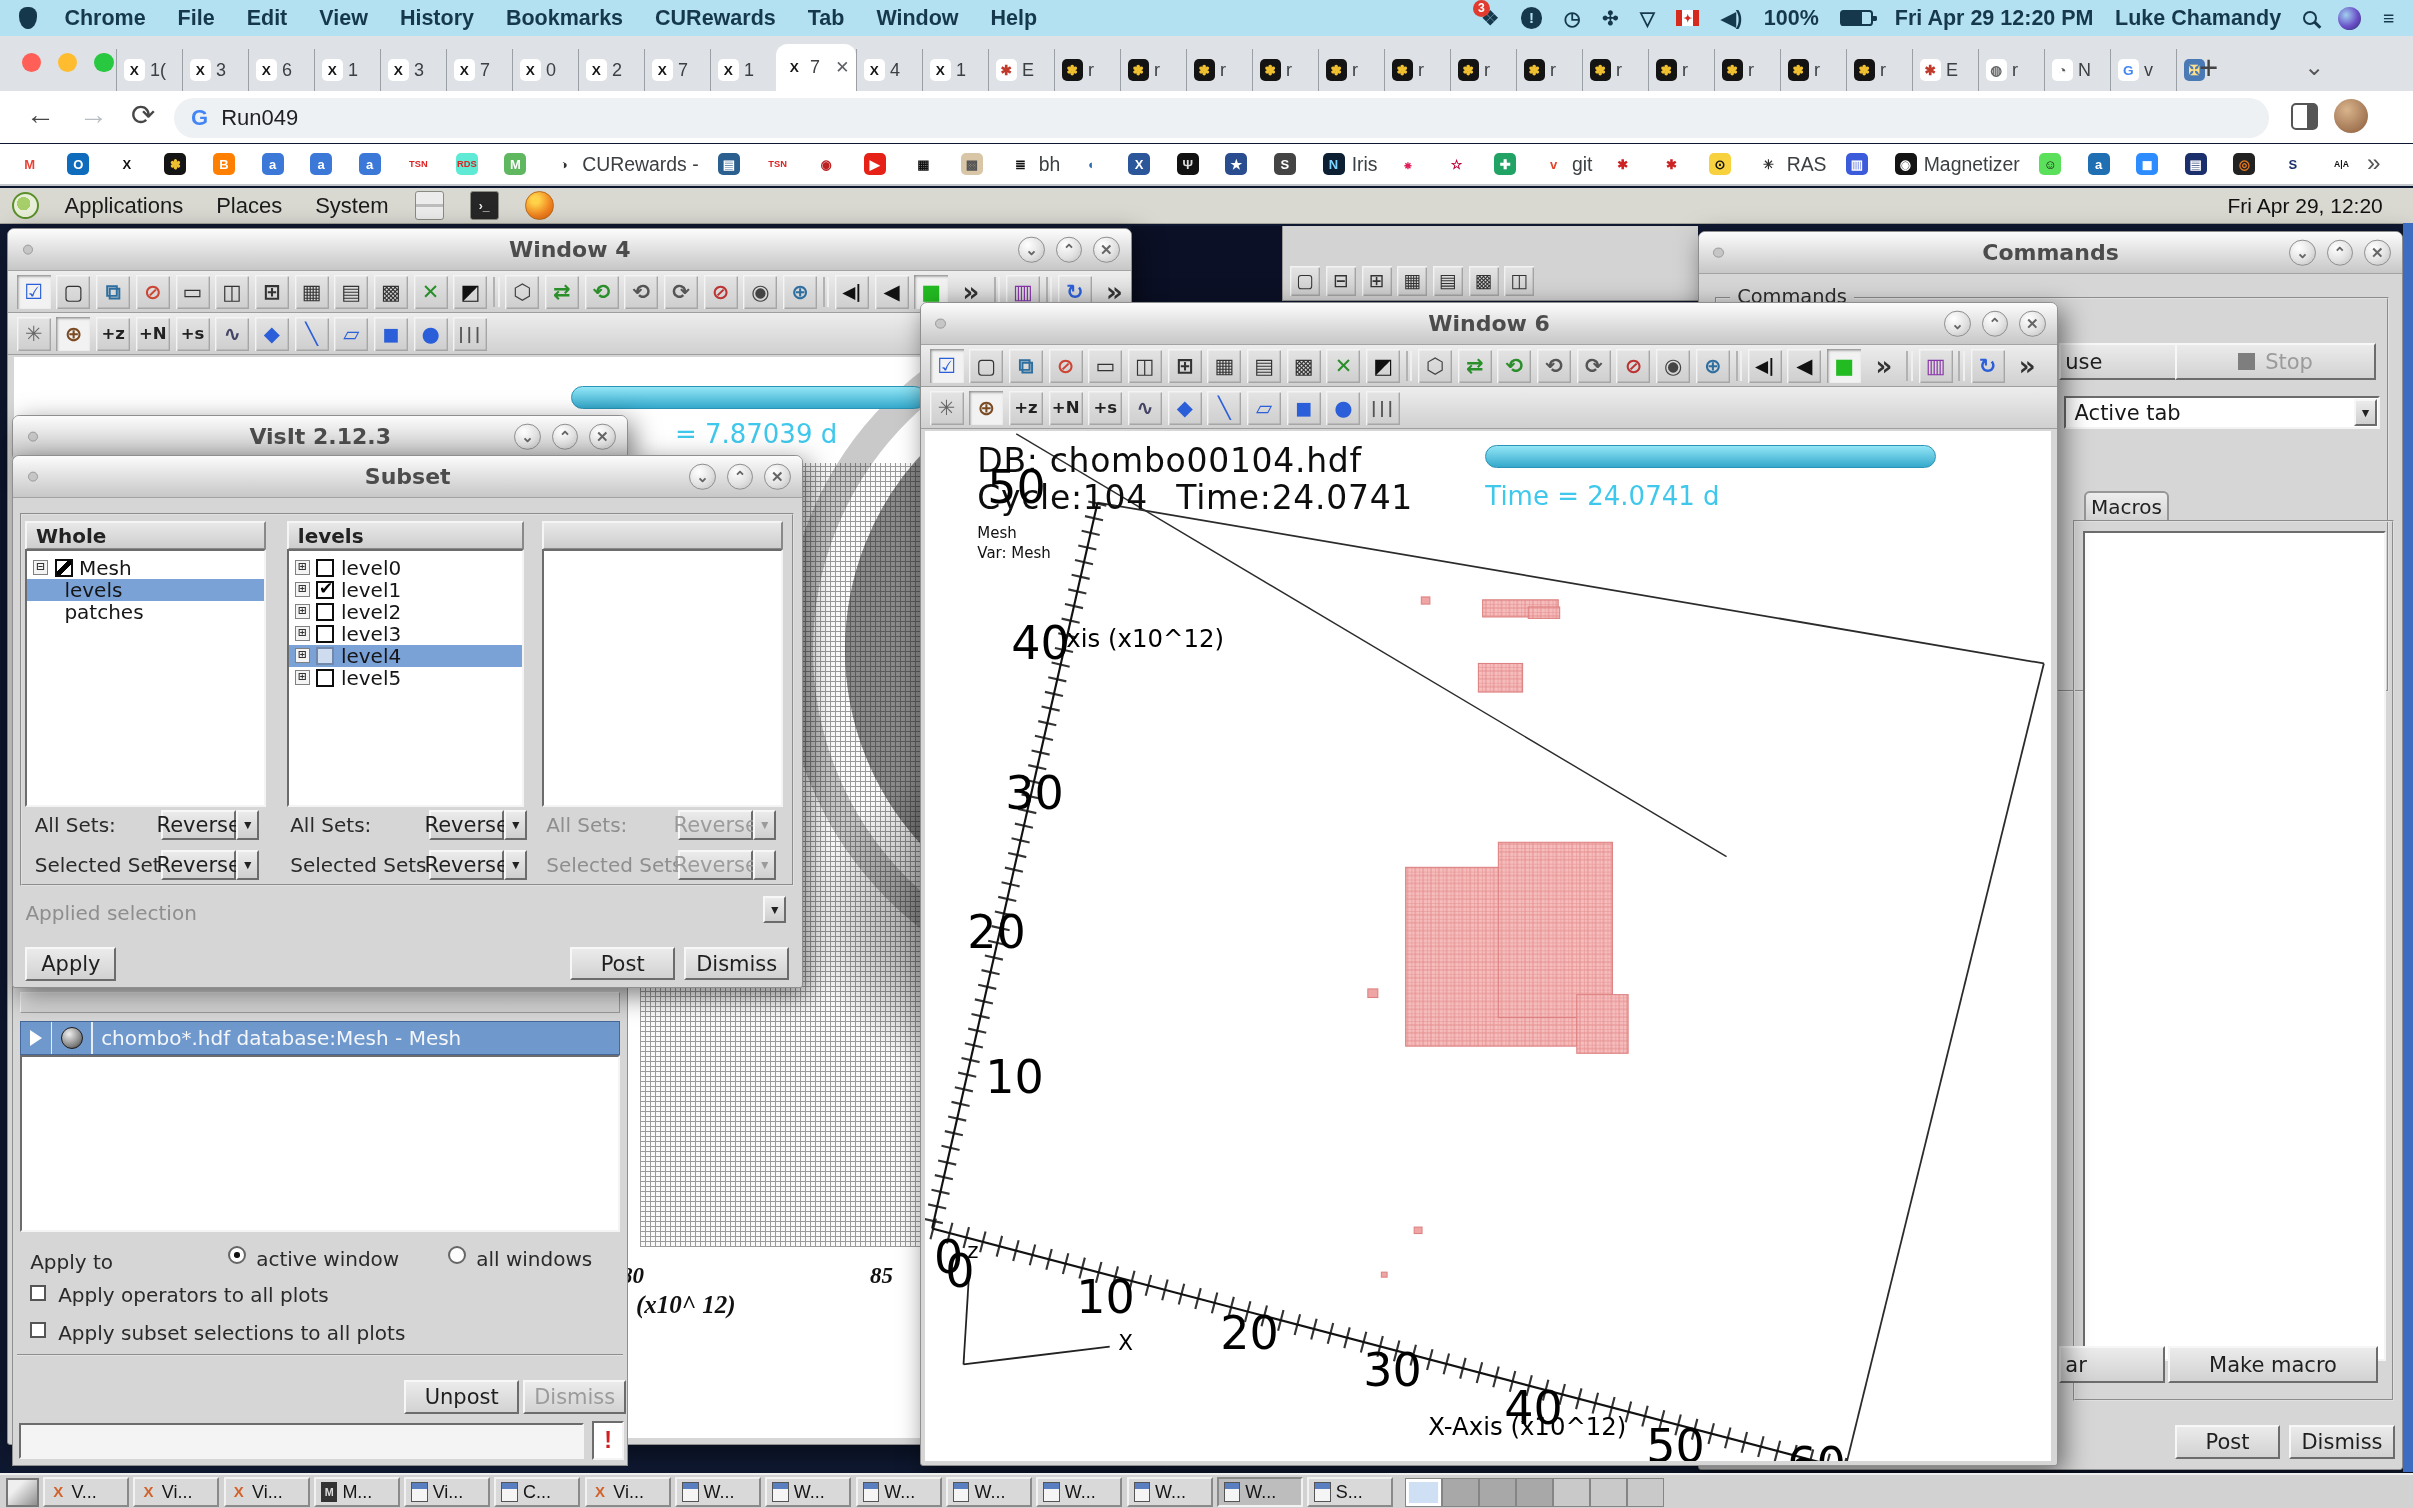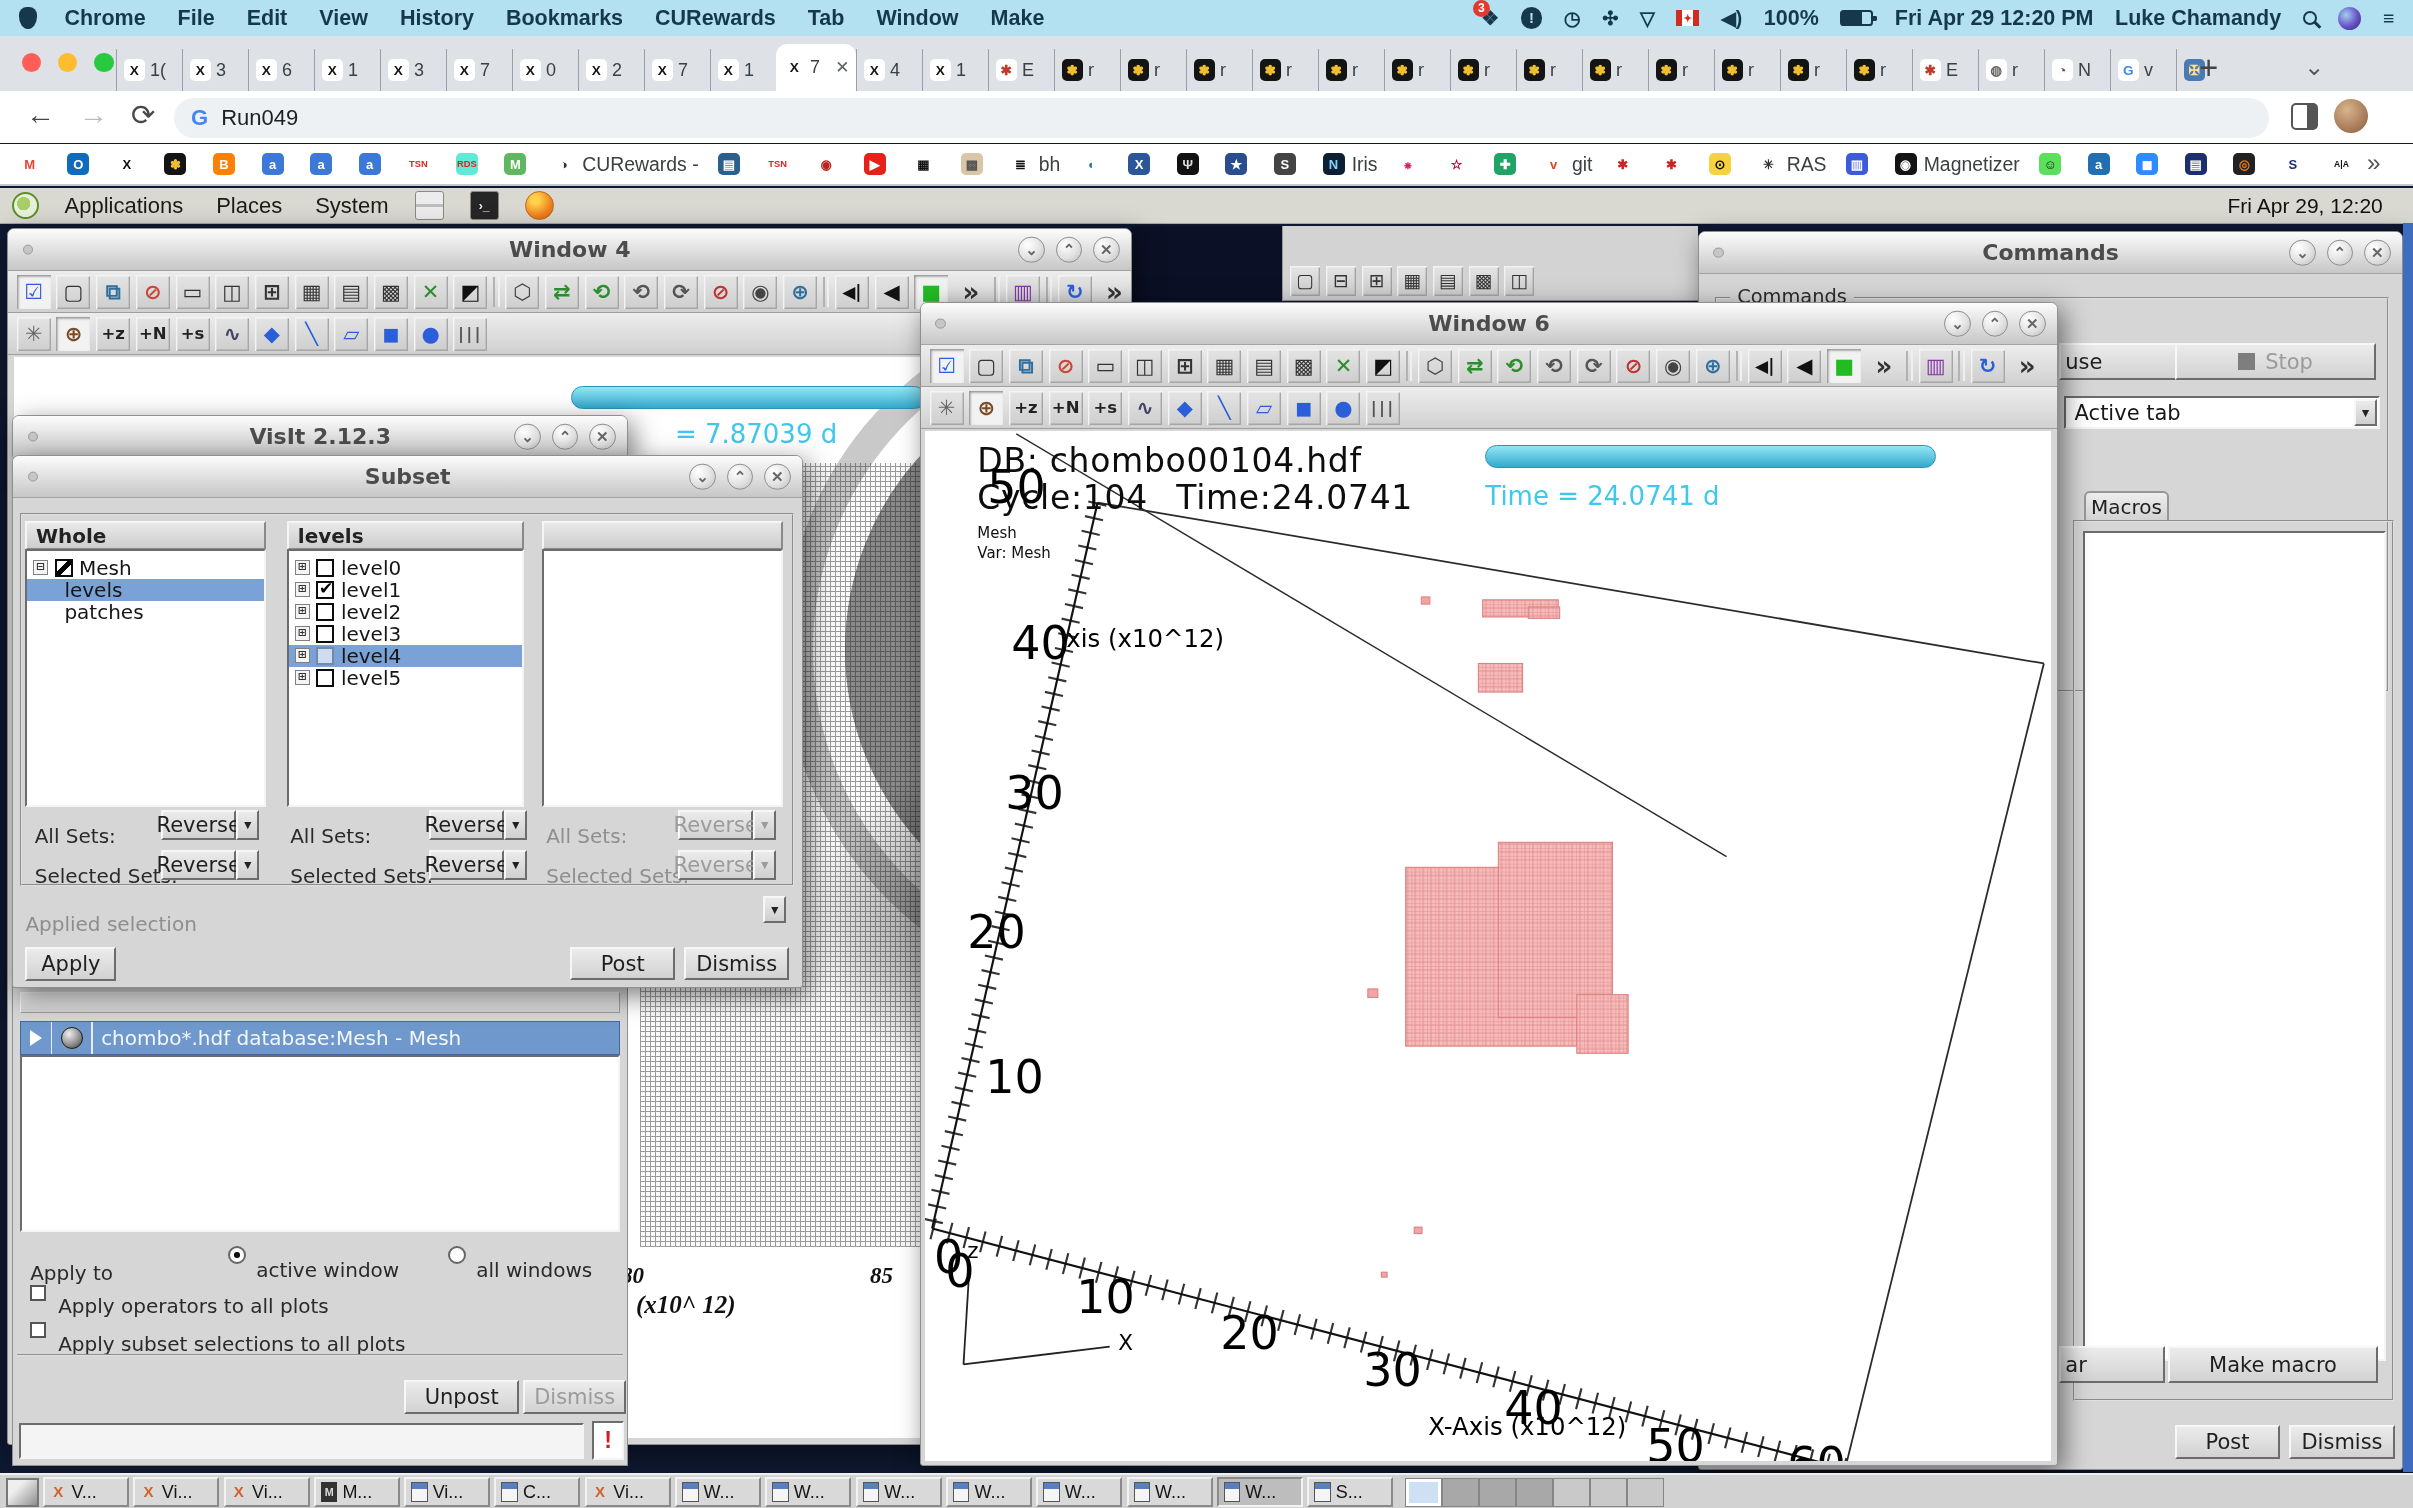--- a/index.html
+++ b/index.html
@@ -88,21 +88,21 @@
   .trow{display:flex;align-items:center;gap:6.5px;height:22px;padding-left:5.7px;font-size:20px;color:#161616;font-family:"DejaVu Sans",sans-serif;white-space:nowrap;}
   .trow.sel{background:#7aa2d6;}
   .exp{width:15px;height:15px;flex:none;border:1.4px solid #808080;background:#f4f4f4;font-size:10.8px;line-height:12.2px;text-align:center;color:#333;font-weight:700;}
   .cb{width:18px;height:18px;flex:none;border:2.9px solid #0c0c0c;background:#fff;position:relative;}
   .cb.on::after{content:"✔";position:absolute;top:-5px;left:0.7px;font-size:17px;font-weight:900;color:#000;}
   .cb.half{background:linear-gradient(135deg,#fff 36%,#000 36% 62%,#fff 62%);}
   .cb.lite{border-color:#7288aa;background:#cfdcf0;}
   .cbsm{width:16px;height:16px;border:2.2px solid #555;background:#fff;flex:none;}
   .radio{width:18px;height:18px;border-radius:50%;border:2.2px solid #666;background:#fdfdfd;position:relative;flex:none;}
   .radio.on::after{content:"";position:absolute;inset:4.3px;background:#111;border-radius:50%;}
-  .lbl{font-size:20px;color:#2a2a2a;font-family:"DejaVu Sans",sans-serif;white-space:nowrap;margin-top:11px;}
+  .lbl{font-size:20px;color:#2a2a2a;font-family:"DejaVu Sans",sans-serif;white-space:nowrap;}
   .lbl.gray{color:#8e8e8e;}
   .stick{position:absolute;font-size:46px;color:#000;font-family:"DejaVu Sans",sans-serif;}
   .alab{position:absolute;font-size:24.4px;color:#000;font-family:"DejaVu Sans",sans-serif;}
 
   
   #w4mesh{position:absolute;background-color:#fafafa;background-image:repeating-linear-gradient(0deg,#9a9a9a 0 0.7px,transparent 0.7px 5px),repeating-linear-gradient(90deg,#9a9a9a 0 0.7px,transparent 0.7px 5px);}
   #w4ring{position:absolute;left:205px;top:-101px;width:575px;height:575px;border-radius:50%;border:97px solid rgba(25,25,25,.5);}
   #w4blob{position:absolute;left:158px;top:287px;width:431px;height:345px;border-radius:50%;background:radial-gradient(rgba(0,0,0,.62),rgba(0,0,0,0) 68%);}
   #w4ring2{position:absolute;left:144px;top:-165px;width:704px;height:704px;border-radius:50%;border:29px solid rgba(40,40,40,.25);}
   .axlbl{position:absolute;font-family:"Liberation Serif",serif;font-style:italic;font-weight:700;font-size:23px;color:#111;}
@@ -139,21 +139,21 @@
 
   <span>Chrome</span>
       <span>File</span>
       <span>Edit</span>
       <span>View</span>
       <span>History</span>
       <span>Bookmarks</span>
       <span>CURewards</span>
       <span>Tab</span>
       <span>Window</span>
-      <span>Make</span>
+      <span>Help</span>
     </div>
   <div id="macstatus">
     <span class="sbadge"><span>❖</span><span class="b">3</span></span>
     <span class="salert">!</span>
     <span class="sglyph">◷</span>
     <span class="sglyph">✣</span>
     <span class="sglyph">▽</span>
     <span class="sflag">
         <span>✦</span>
       </span>

